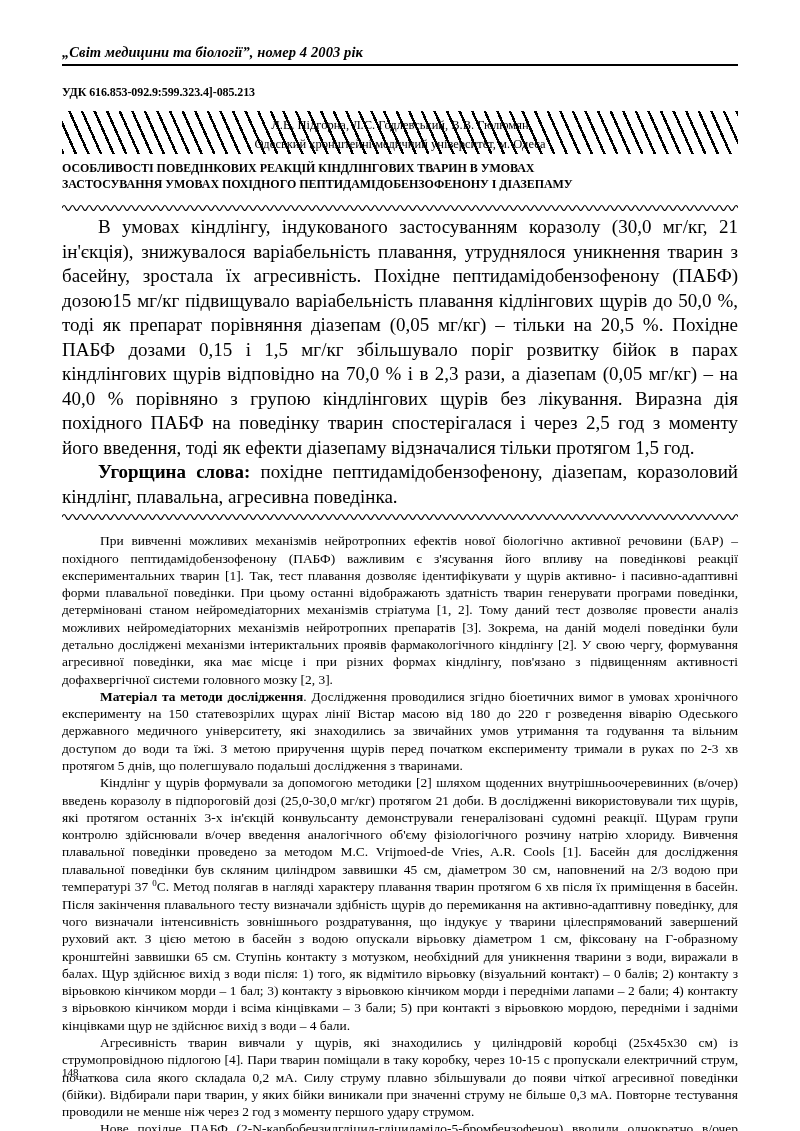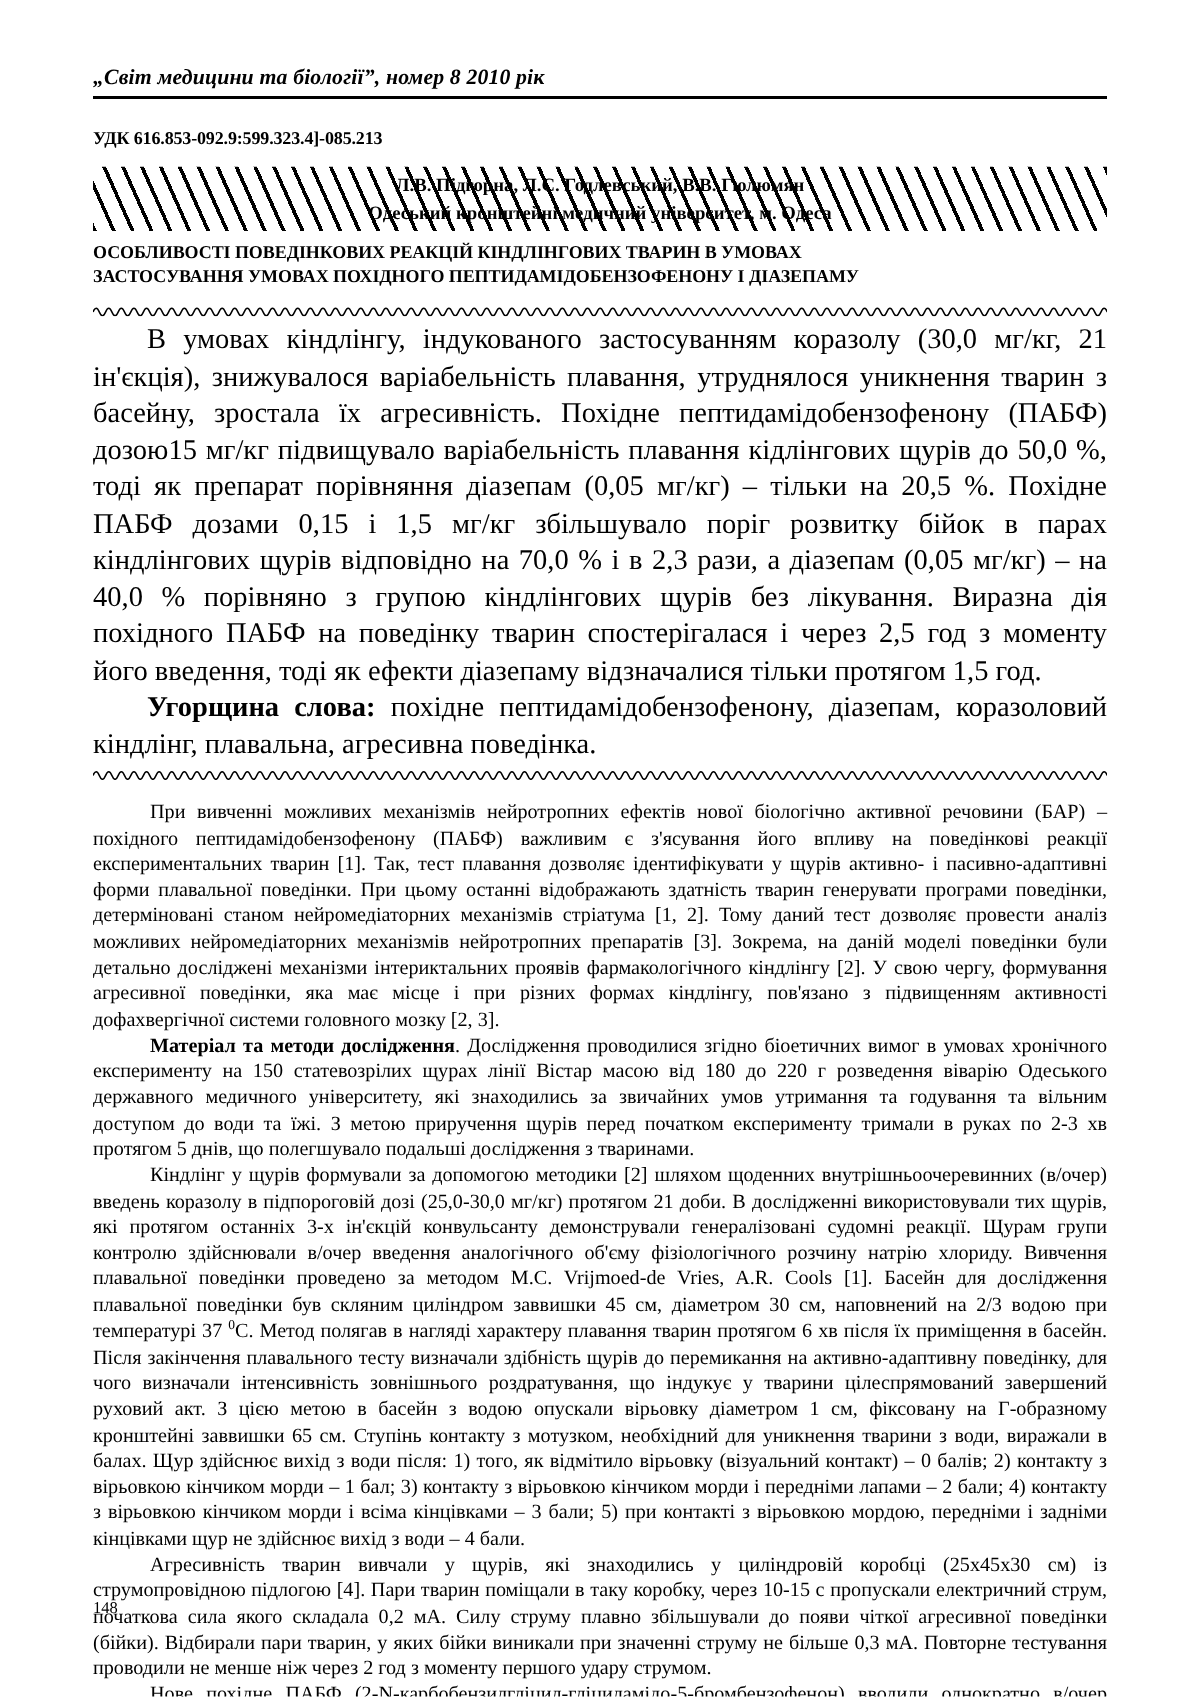--- a/index.html
+++ b/index.html
@@ -62,22 +62,22 @@
         66deg,
         #000 0px, #000 2.4px,
         #ffffff 2.4px, #ffffff 11.5px);
   }
   .authors-text {
     position: absolute;
     inset: 0;
     display: flex;
     flex-direction: column;
     align-items: center;
-    justify-content: center;
-    font-weight: bold;
+    justify-content: flex-end;
+    font-weight: normal;
     font-size: 12.5px;
     line-height: 1.55;
     mix-blend-mode: multiply;
   }
   .authors-text span {
     white-space: nowrap;
   }
 
   
   .article-title {
@@ -130,21 +130,21 @@
     top: 1066px;
     font-size: 11px;
   }
 </style>
 </head>
 <body>
 
 <div class="page">
 
   <div class="runhead-rule">
-    <div class="runhead">„Світ медицини та біології”, номер 8 2010 рік</div>
+    <div class="runhead">„Світ медицини та біології”, номер 4 2003 рік</div>
   </div>
 
   <div class="udc">УДК 616.853-092.9:599.323.4]-085.213</div>
 
   <div class="authors-block">
     <div class="authors-hatch"></div>
     <div class="authors-text">
       <span>Л.В. Підгорна, Л.С. Годлевський, В.В. Гюлюмян</span>
       <span>Одеський кронштейні медичний університет, м. Одеса</span>
     </div>

